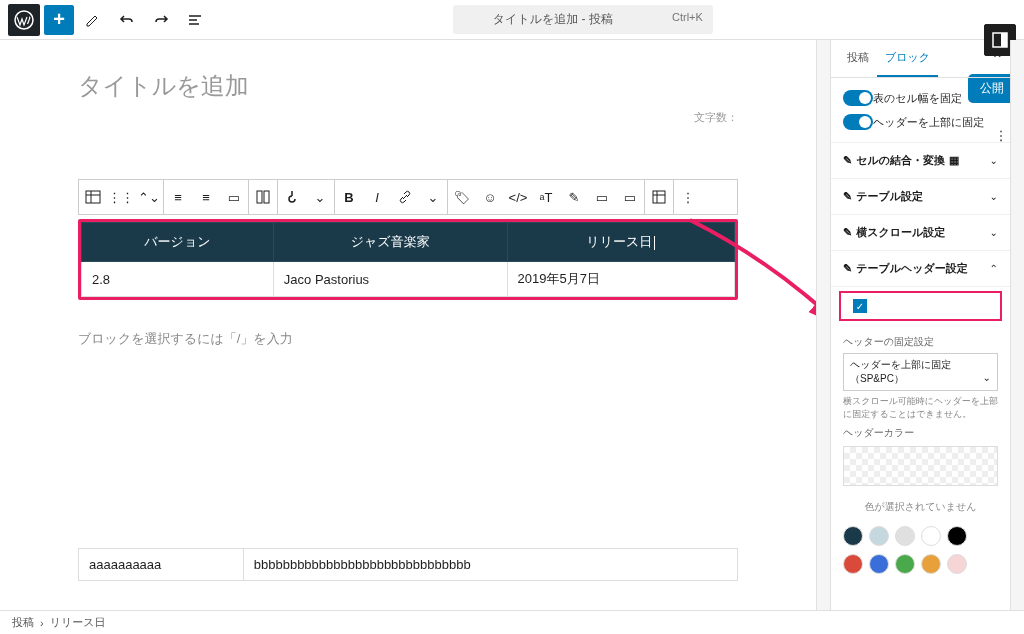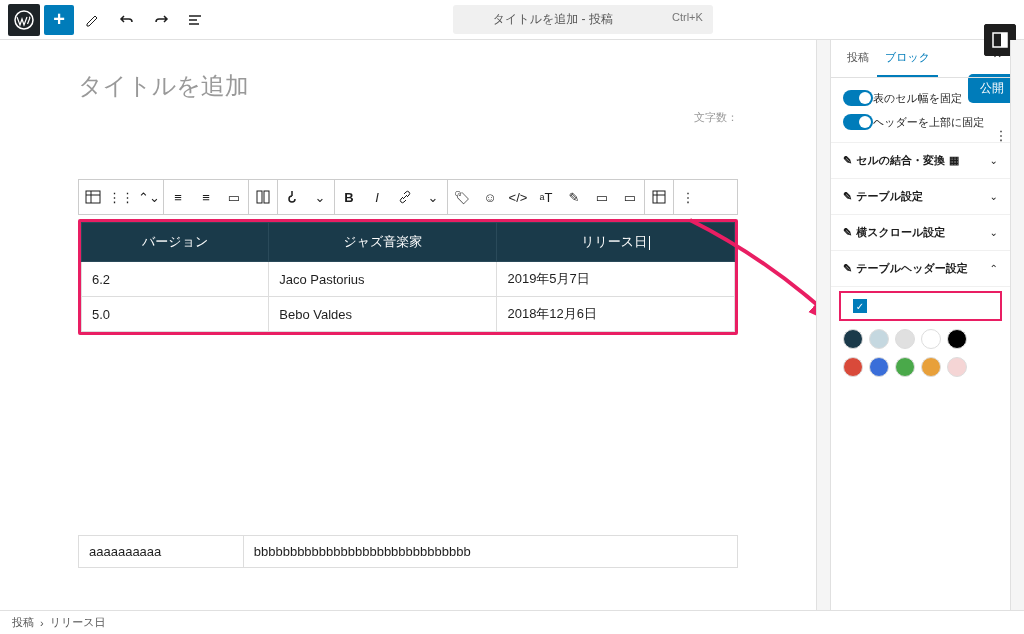--- a/index.html
+++ b/index.html
@@ -216,33 +216,29 @@
           <table class="data-table">
             <thead>
               <tr>
                 <th>バージョン</th>
                 <th>ジャズ音楽家</th>
                 <th><span>リリース日</span><span class="cursor"></span></th>
               </tr>
             </thead>
             <tbody>
               <tr>
-                  <td>6.2</td>
+                  <td>2.8</td>
                   <td>Jaco Pastorius</td>
                   <td>2019年5月7日</td>
                 </tr>
-              <tr>
-                  <td>5.0</td>
-                  <td>Bebo Valdes</td>
-                  <td>2018年12月6日</td>
-                </tr>
             </tbody>
           </table>
         </div>
 
+        <div class="placeholder-text">ブロックを選択するには「/」を入力</div>
 
         <table class="extra-table">
           <tbody>
               <tr>
                 <td style="width:25%">aaaaaaaaaa</td>
                 <td>bbbbbbbbbbbbbbbbbbbbbbbbbbbbbb</td>
               </tr>
         </tbody>
           </table>
       </div>
@@ -291,20 +287,28 @@
         </div>
       <div class="sb-panel">
           <span class="sb-panel-title">✎ <span>テーブルヘッダー設定</span></span>
           <span class="chev">⌃</span>
         </div>
 
       <div class="sb-checkbox-row">
         <div class="sb-checkbox">✓</div>
       </div>
 
+      <div class="sb-sub">
+        <div class="sb-label">ヘッターの固定設定</div>
+        <div class="sb-select"><span>ヘッダーを上部に固定（SP&amp;PC）</span></div>
+        <div class="sb-help">横スクロール可能時にヘッダーを上部に固定することはできません。</div>
+        <div class="sb-label">ヘッダーカラー</div>
+        <div class="checker"></div>
+        <div class="color-msg">色が選択されていません</div>
+      </div>
       <div class="color-row">
         <div class="color-swatch" style="background:#1a3a4a"></div>
         <div class="color-swatch" style="background:#c5d8e0"></div>
         <div class="color-swatch" style="background:#e0e0e0"></div>
         <div class="color-swatch" style="background:#ffffff"></div>
         <div class="color-swatch" style="background:#000000"></div>
       </div>
       <div class="color-row">
         <div class="color-swatch" style="background:#d94a3a"></div>
         <div class="color-swatch" style="background:#3a6ed9"></div>

